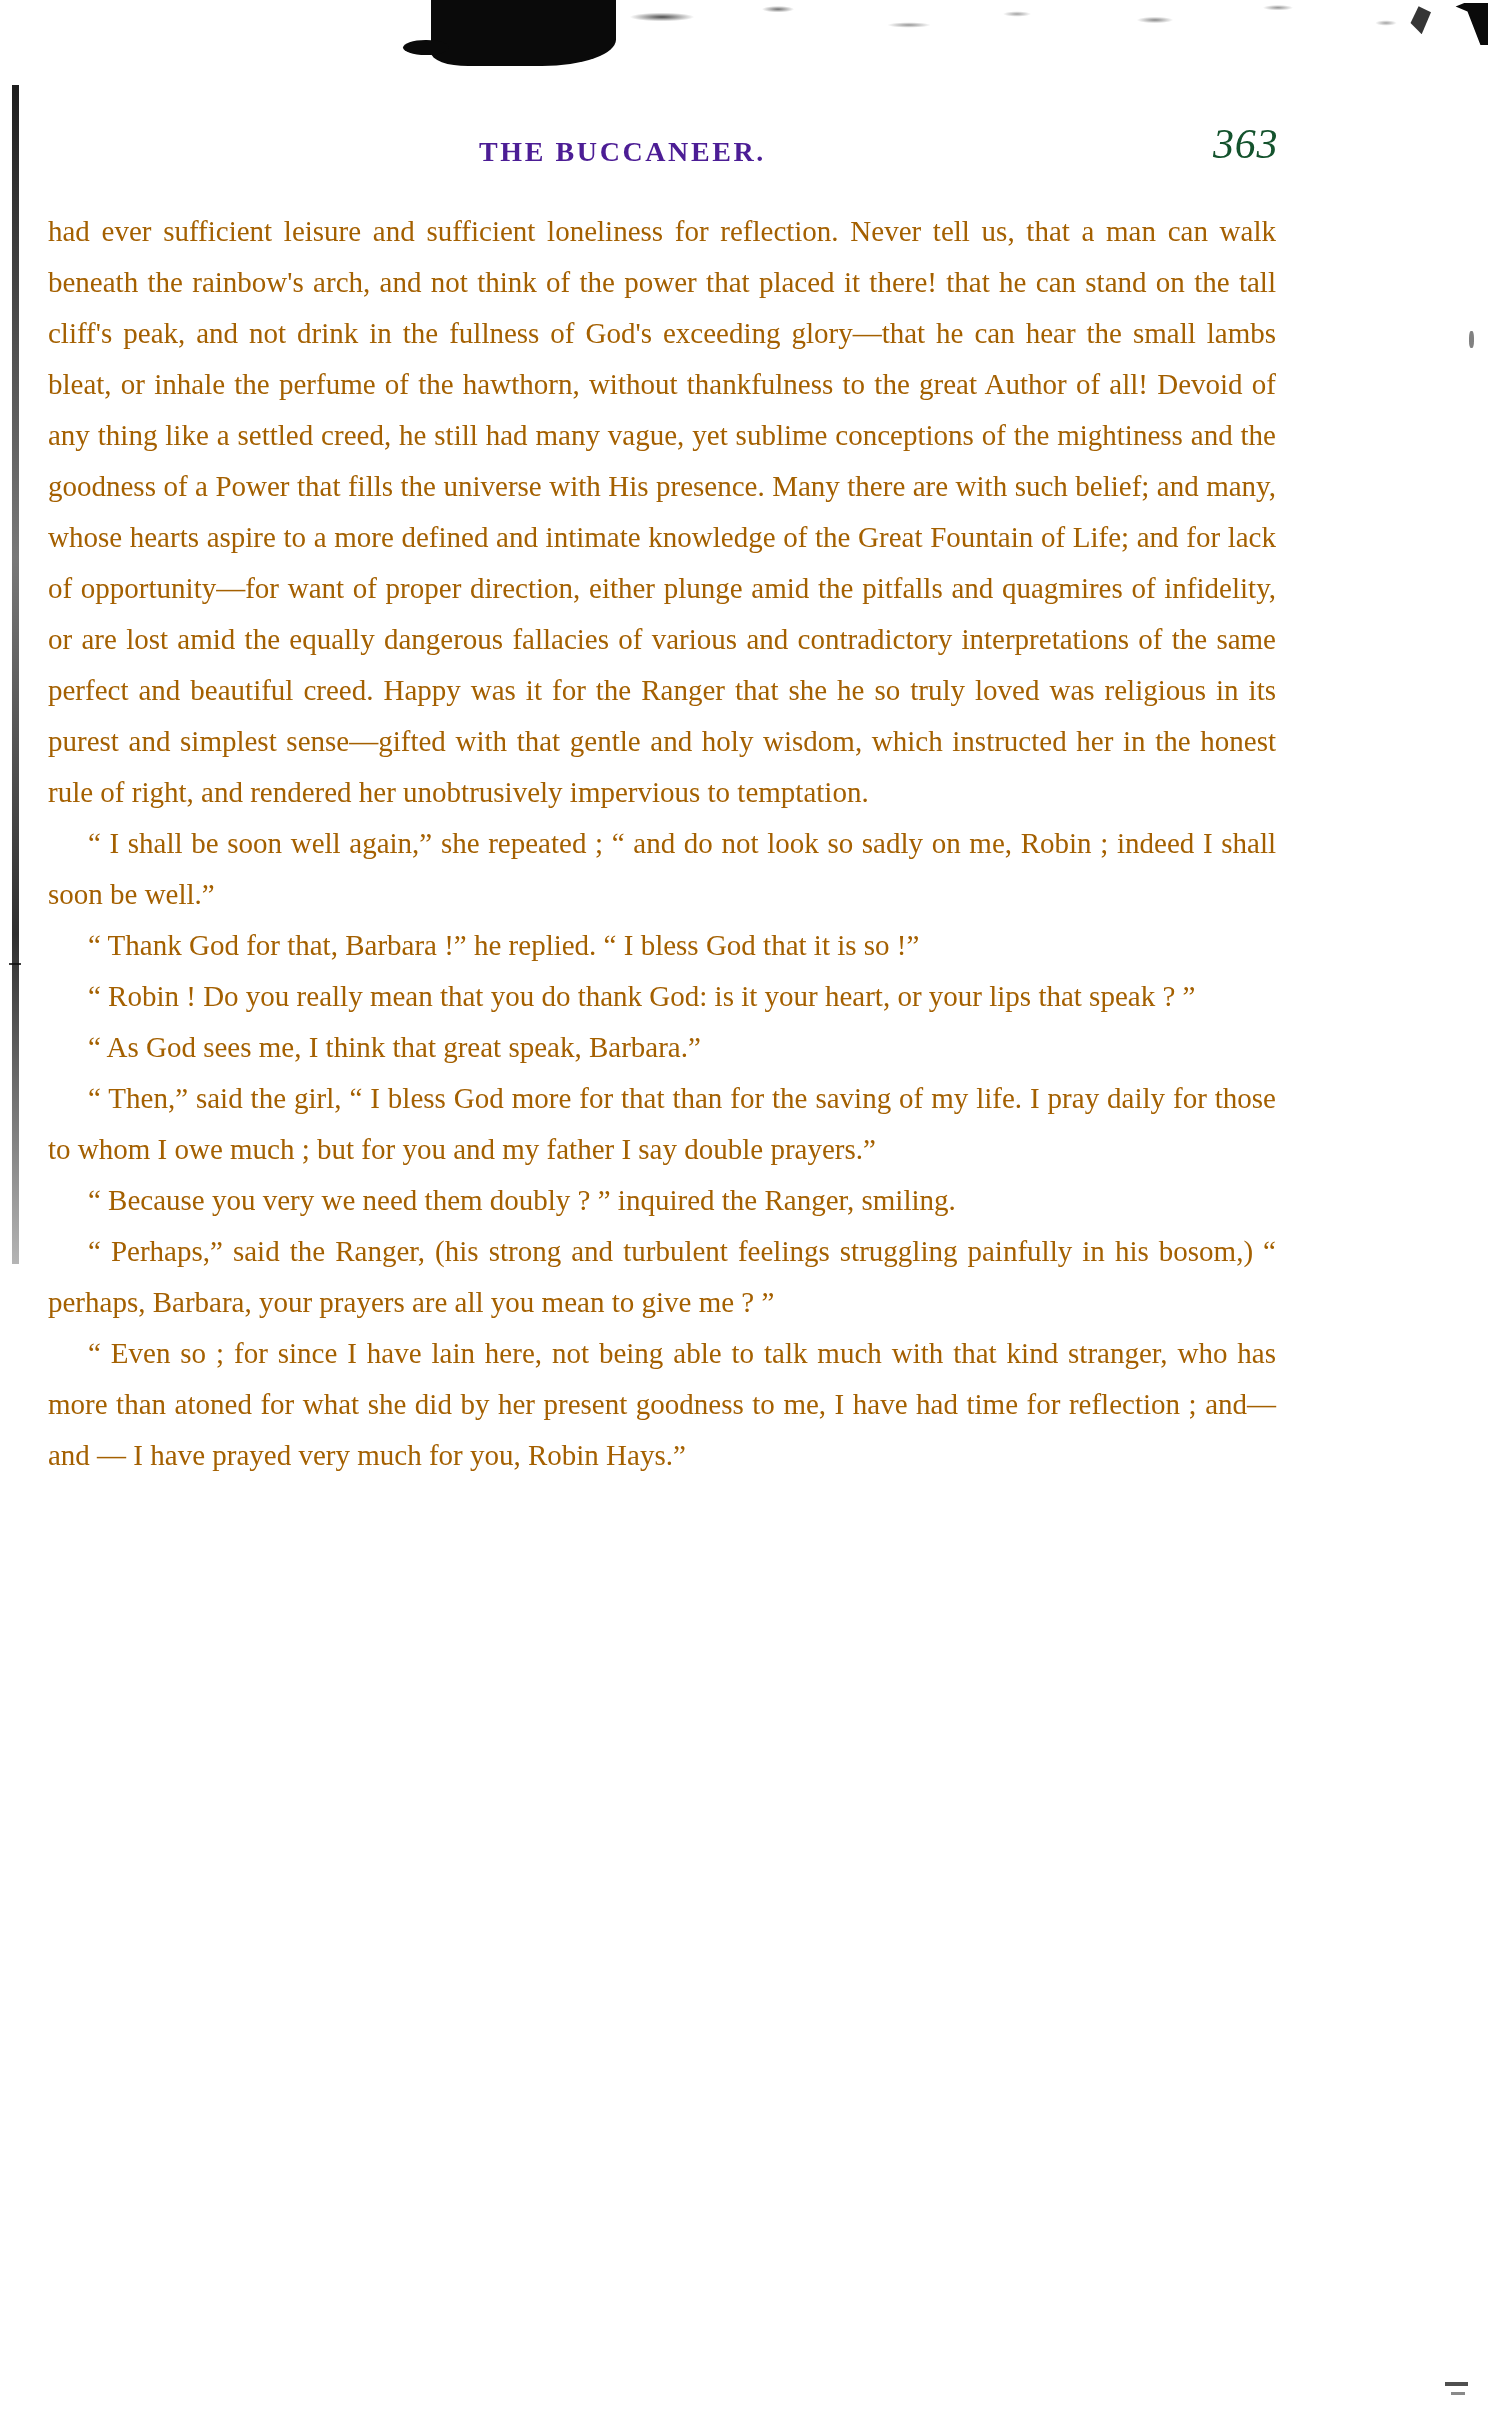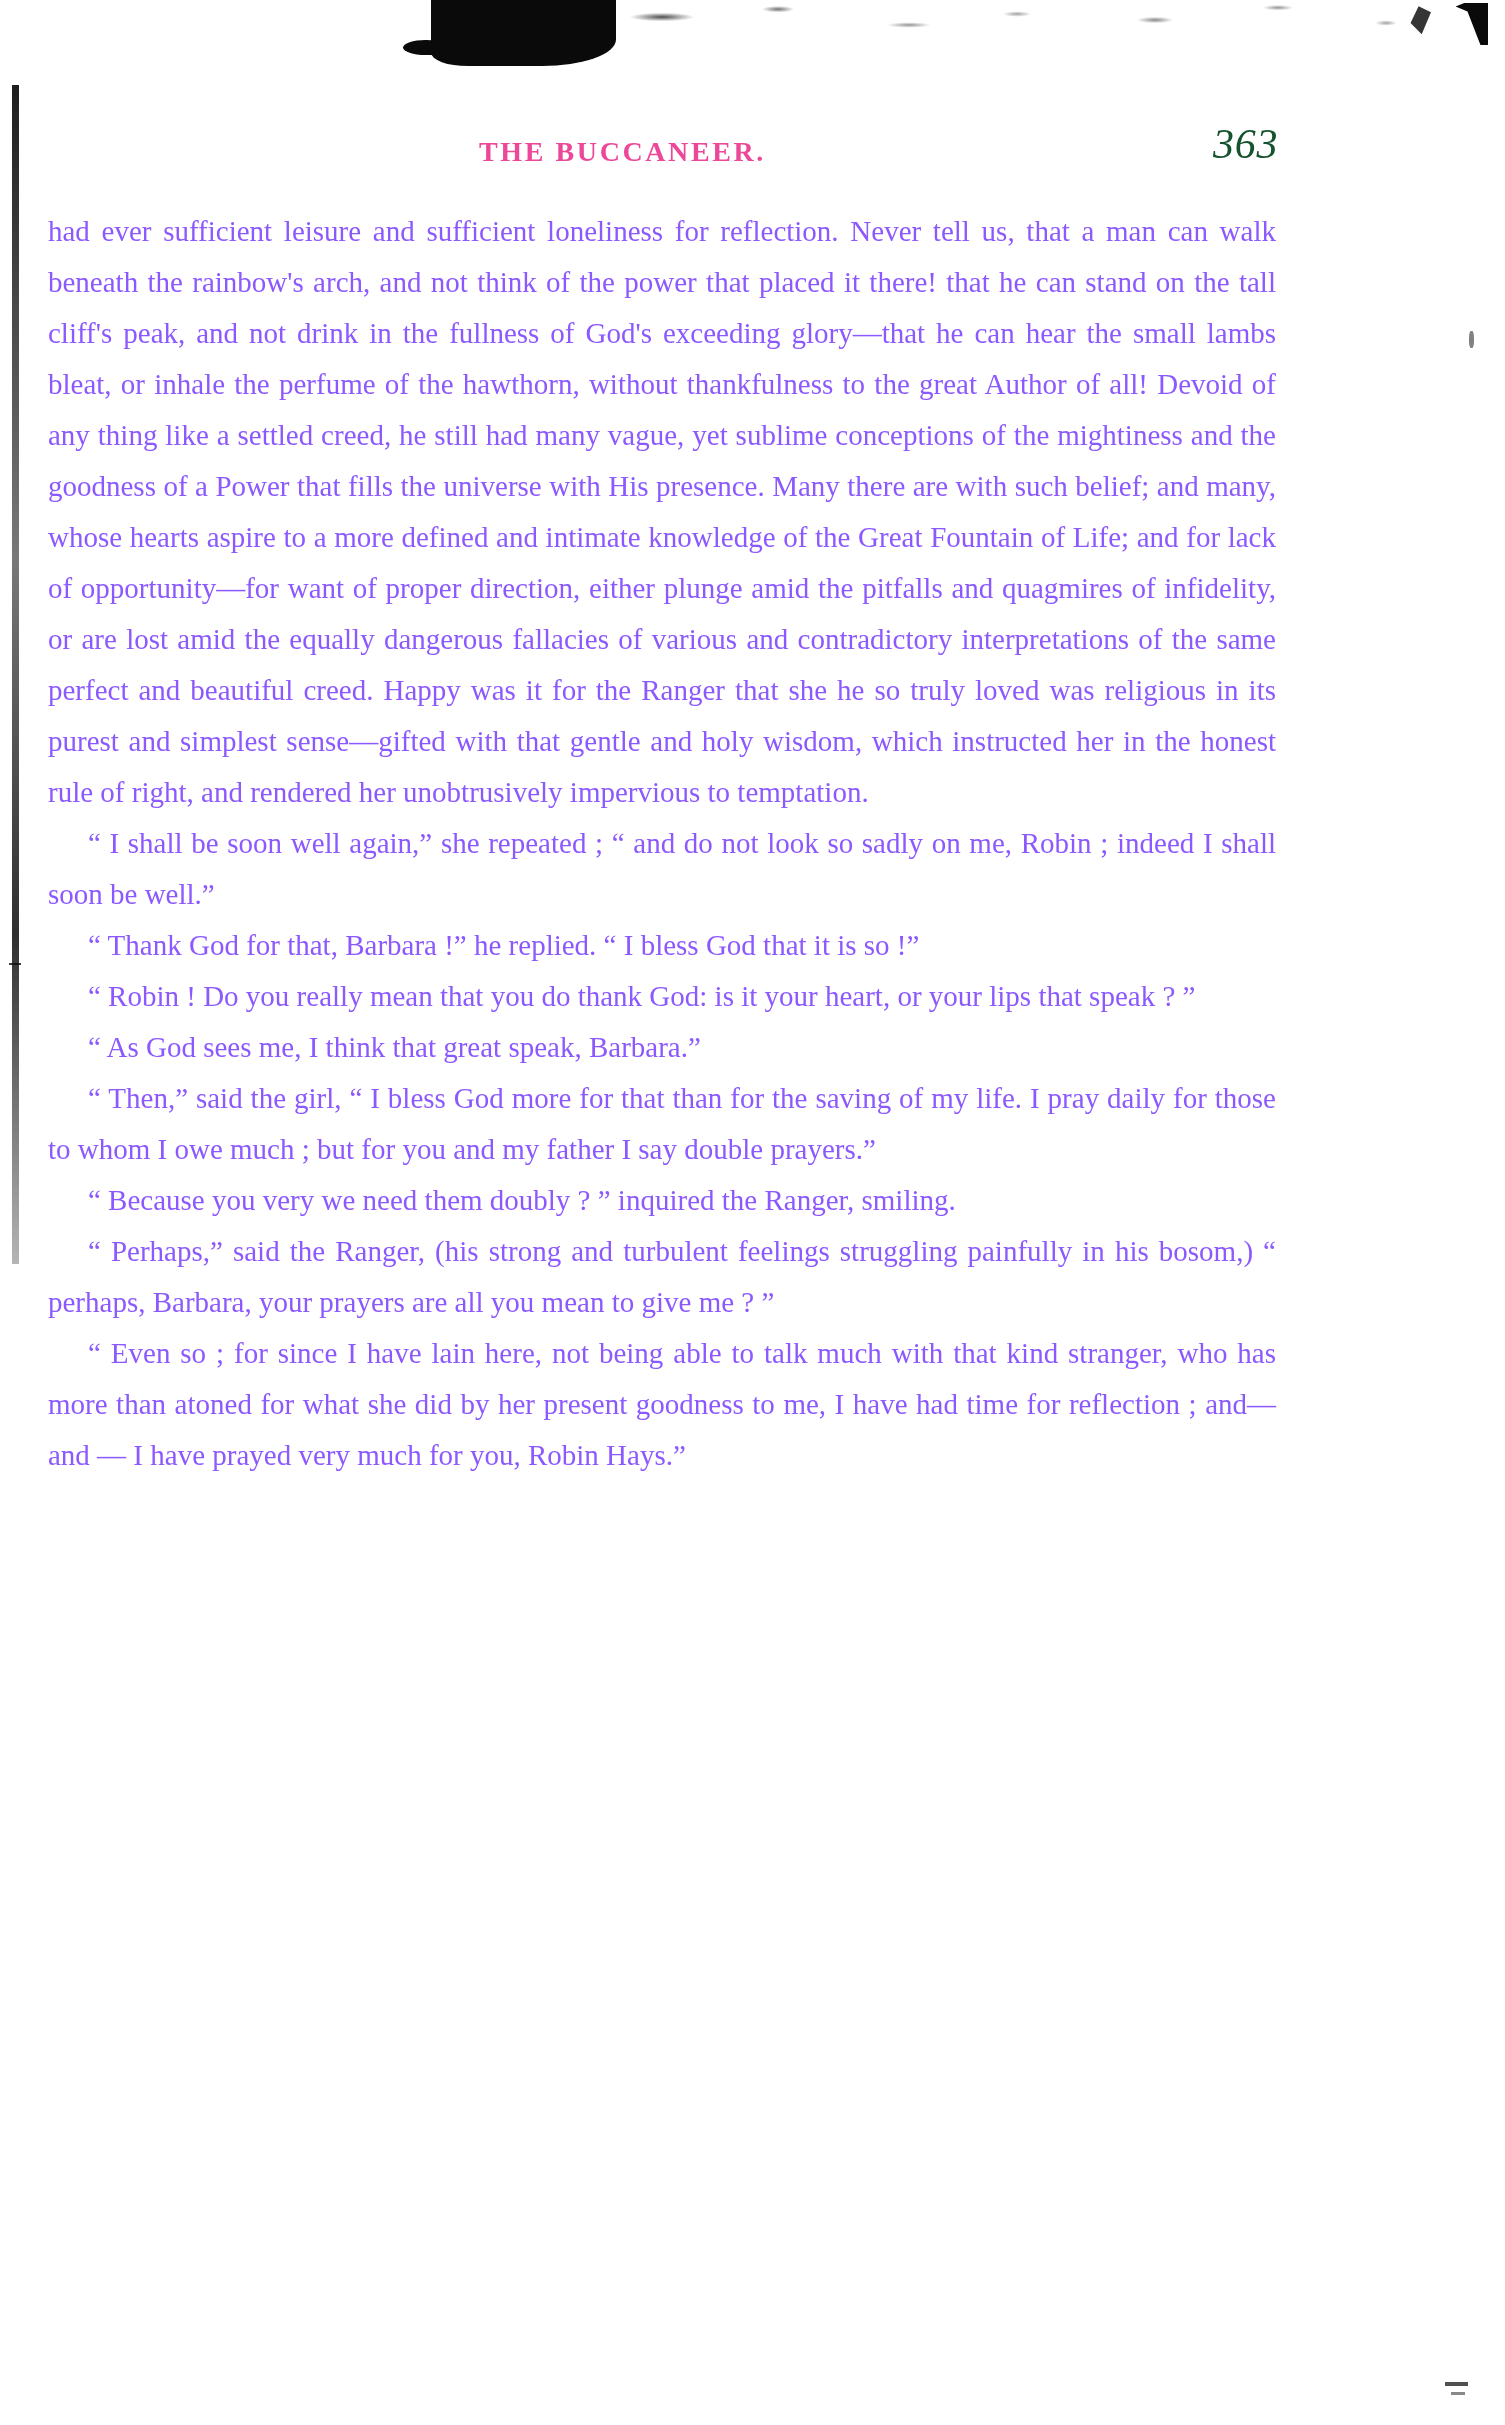--- a/index.html
+++ b/index.html
@@ -129,21 +129,21 @@
   }
   .running-head {
     position: absolute;
     left: 431px;
     top: 4.6px;
     font-size: 28px;
     letter-spacing: 2.6px;
     font-weight: 700;
     font-variant: small-caps;
     text-transform: uppercase;
-    color: #ec4899;
+    color: #4c1d95;
     white-space: nowrap;
   }
   .folio {
     position: absolute;
     left: 1165px;
     top: -10.8px;
     font-size: 42px;
     font-family: "Liberation Serif", serif;
     font-style: italic;
     font-weight: 400;
@@ -153,21 +153,21 @@
 
   .body-text {
     position: absolute;
     left: 48px;
     top: 206px;
     width: 1228px;
     font-size: 29px;
     line-height: 51px;
     text-align: justify;
     text-justify: inter-word;
-    color: #8b5cf6;
+    color: #a16207;
     -webkit-font-smoothing: none;
   }
   .body-text p {
     margin: 0;
   }
   .body-text p.indent {
     text-indent: 40px;
   }
   .body-text p.cont {
     text-indent: 0;

